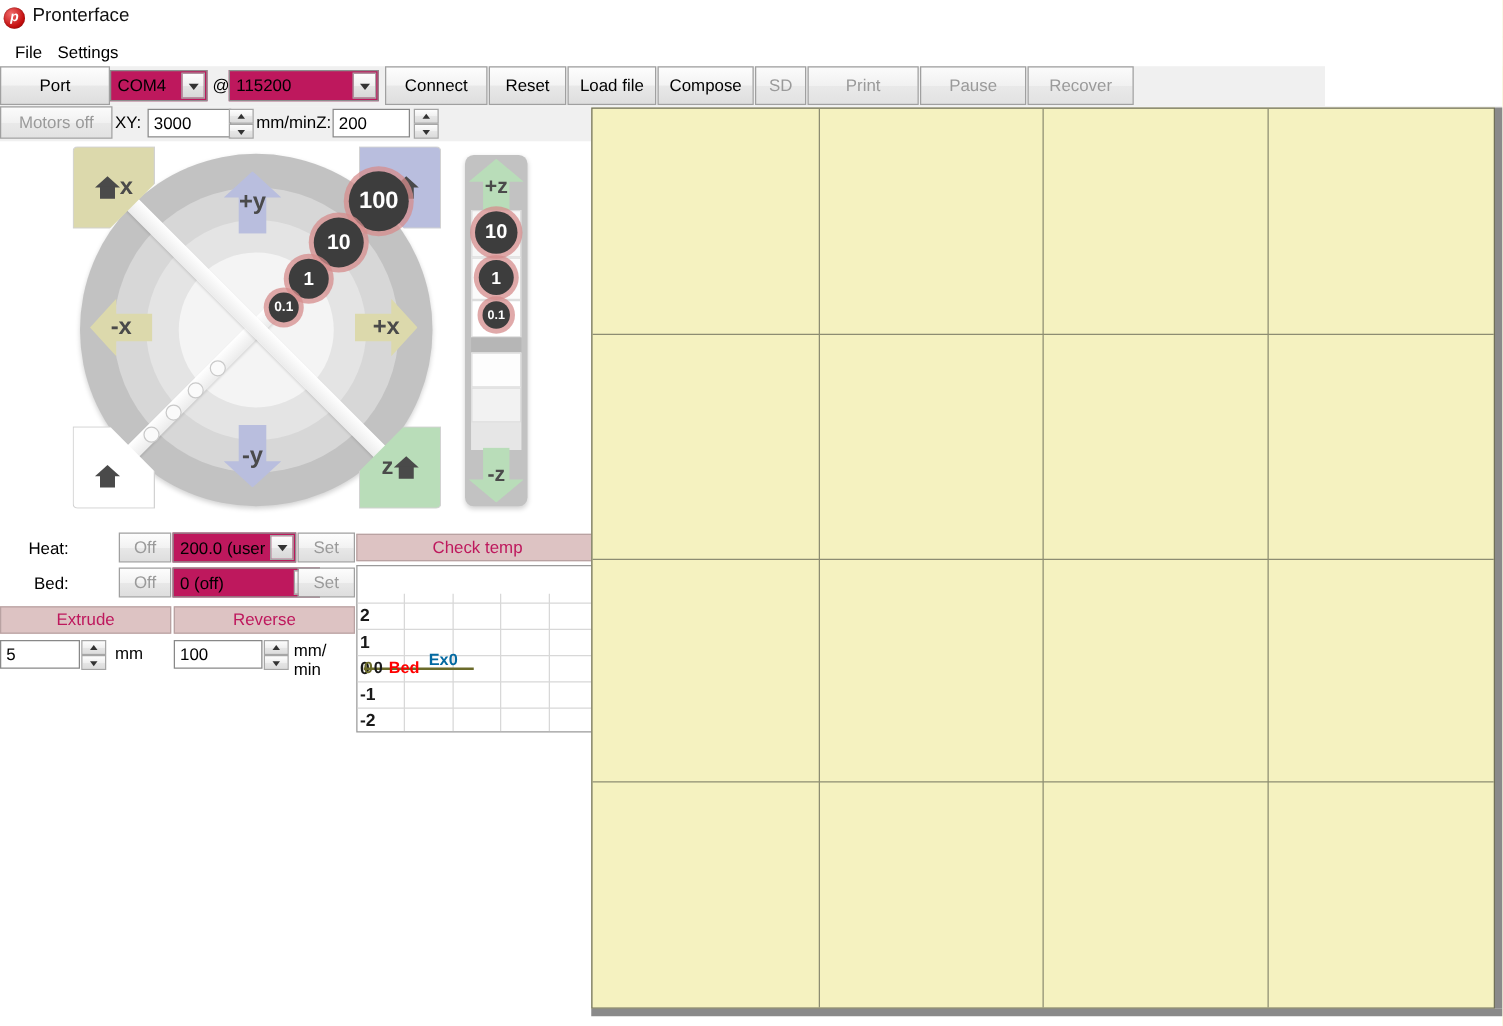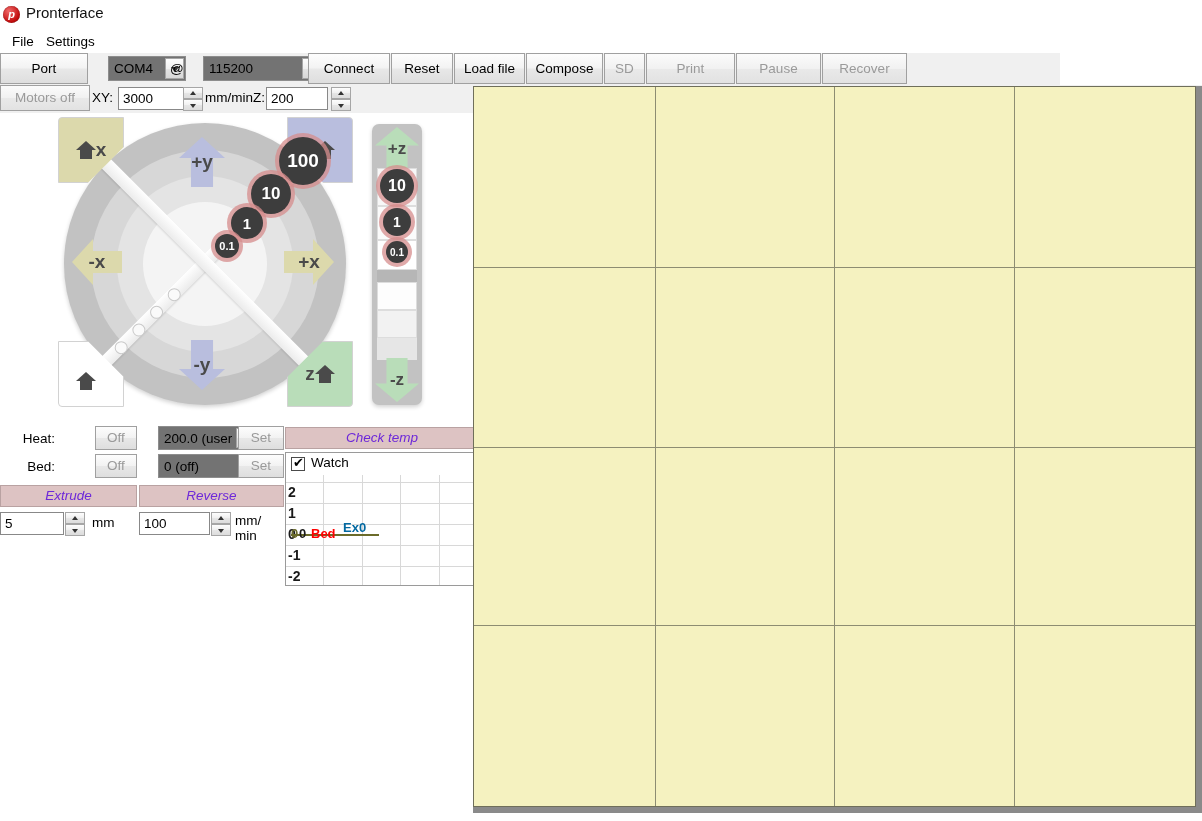--- a/index.html
+++ b/index.html
@@ -32,21 +32,21 @@
   }
   .tb-btn.disabled{color:#9a9a9a;
     background:linear-gradient(to bottom,#fbfbfb,#f1f1f1 50%,#e9e9e9 51%,#e2e2e2);}
   .tb-label{position:absolute;font-size:13.5px;color:#000;}
   .tb-input{
     position:absolute;background:#fff;border:1px solid #888;box-sizing:border-box;
     font-family:"Liberation Sans",sans-serif;font-size:13.5px;color:#000;
     padding:0 4px;outline:none;
   }
   
-  .combo{position:absolute;background:#737373;border:1px solid #8d8d8d;box-sizing:border-box;margin-left:20px;}
+  .combo{position:absolute;background:#be185d;border:1px solid #8d8d8d;box-sizing:border-box;}
   .combo .ctext{position:absolute;left:5px;top:0;bottom:0;line-height:24px;font-size:13.5px;
     white-space:nowrap;overflow:hidden;}
   .combo .cbtn{position:absolute;right:1px;top:1px;bottom:1px;width:19px;
     background:linear-gradient(to bottom,#fdfdfd,#f0f0f0 50%,#e4e4e4 51%,#d8d8d8);
     border:1px solid #a6a6a6;box-sizing:border-box;}
   .combo .cbtn:after{content:"";position:absolute;left:50%;top:50%;margin-left:-4px;margin-top:-2px;
     border-left:4px solid transparent;border-right:4px solid transparent;border-top:5px solid #333;}
   
   .spin{position:absolute;width:20px;height:24px;}
   .spin div{position:absolute;left:0;width:20px;height:12px;box-sizing:border-box;
@@ -102,21 +102,21 @@
   #zplus{top:3px;clip-path:polygon(50% 0%,100% 42%,74% 42%,74% 100%,26% 100%,26% 42%,0 42%);}
   #zminus{top:234px;clip-path:polygon(50% 100%,100% 58%,74% 58%,74% 0,26% 0,26% 58%,0 58%);}
 
   
   .ctl-label{position:absolute;font-size:13.5px;color:#000;text-align:right;}
   .flat-btn{position:absolute;box-sizing:border-box;border:1px solid #a0a0a0;
     background:linear-gradient(to bottom,#fdfdfd,#f2f2f2 50%,#e8e8e8 51%,#dedede);
     font-size:13.5px;text-align:center;cursor:default;color:#000;}
   .flat-btn.dis{color:#9a9a9a;}
   .pink-btn{position:absolute;box-sizing:border-box;border:1px solid #b9a2a2;
-    background:#ddc3c3;color:#6d28d9;font-size:13.5px;text-align:center;cursor:default;font-style:italic;}
+    background:#ddc3c3;color:#be185d;font-size:13.5px;text-align:center;cursor:default;}
 
   
   #graph{position:absolute;left:285px;top:452px;width:194px;height:134px;
     background:#fff;border:1px solid #9a9a9a;box-sizing:border-box;overflow:hidden;}
   #watchrow{position:absolute;left:0;top:0;width:100%;height:22px;background:#fff;}
   .chk{position:absolute;left:5px;top:4px;width:14px;height:14px;border:1px solid #4a4a4a;
     background:#fff;box-sizing:border-box;}
   .chk:after{content:"✔";position:absolute;left:1px;top:-3px;font-size:13px;color:#000;}
   #plot{position:absolute;left:0;top:22px;width:194px;height:110px;}
   .gl-v{position:absolute;top:0;bottom:0;width:1px;background:#d8d8d8;}
@@ -289,24 +289,20 @@
     <div class="up"></div>
     <div class="dn"></div>
   </div>
   <div class="ctl-label" style="left:235px;top:513px;text-align:left;">mm/</div>
   <div class="ctl-label" style="left:235px;top:528px;text-align:left;">min</div>
 </div>
 
 <div class="pink-btn" style="left:285px;top:427px;width:194px;height:22px;line-height:20px;">Check temp</div>
 
 <div id="graph">
-  <div id="watchrow">
-    <div class="chk"></div>
-    <div style="position:absolute;left:25px;top:2px;font-size:13.5px;">Watch</div>
-  </div>
 
   <div id="plot">
     <div class="gl-v" style="left:37px"></div>
     <div class="gl-v" style="left:76px"></div>
     <div class="gl-v" style="left:114px"></div>
     <div class="gl-v" style="left:153px"></div>
     <div class="gl-h" style="top:7px"></div>
     <div class="gl-h" style="top:28px"></div>
     <div class="gl-h" style="top:49px"></div>
     <div class="gl-h" style="top:70px"></div>

